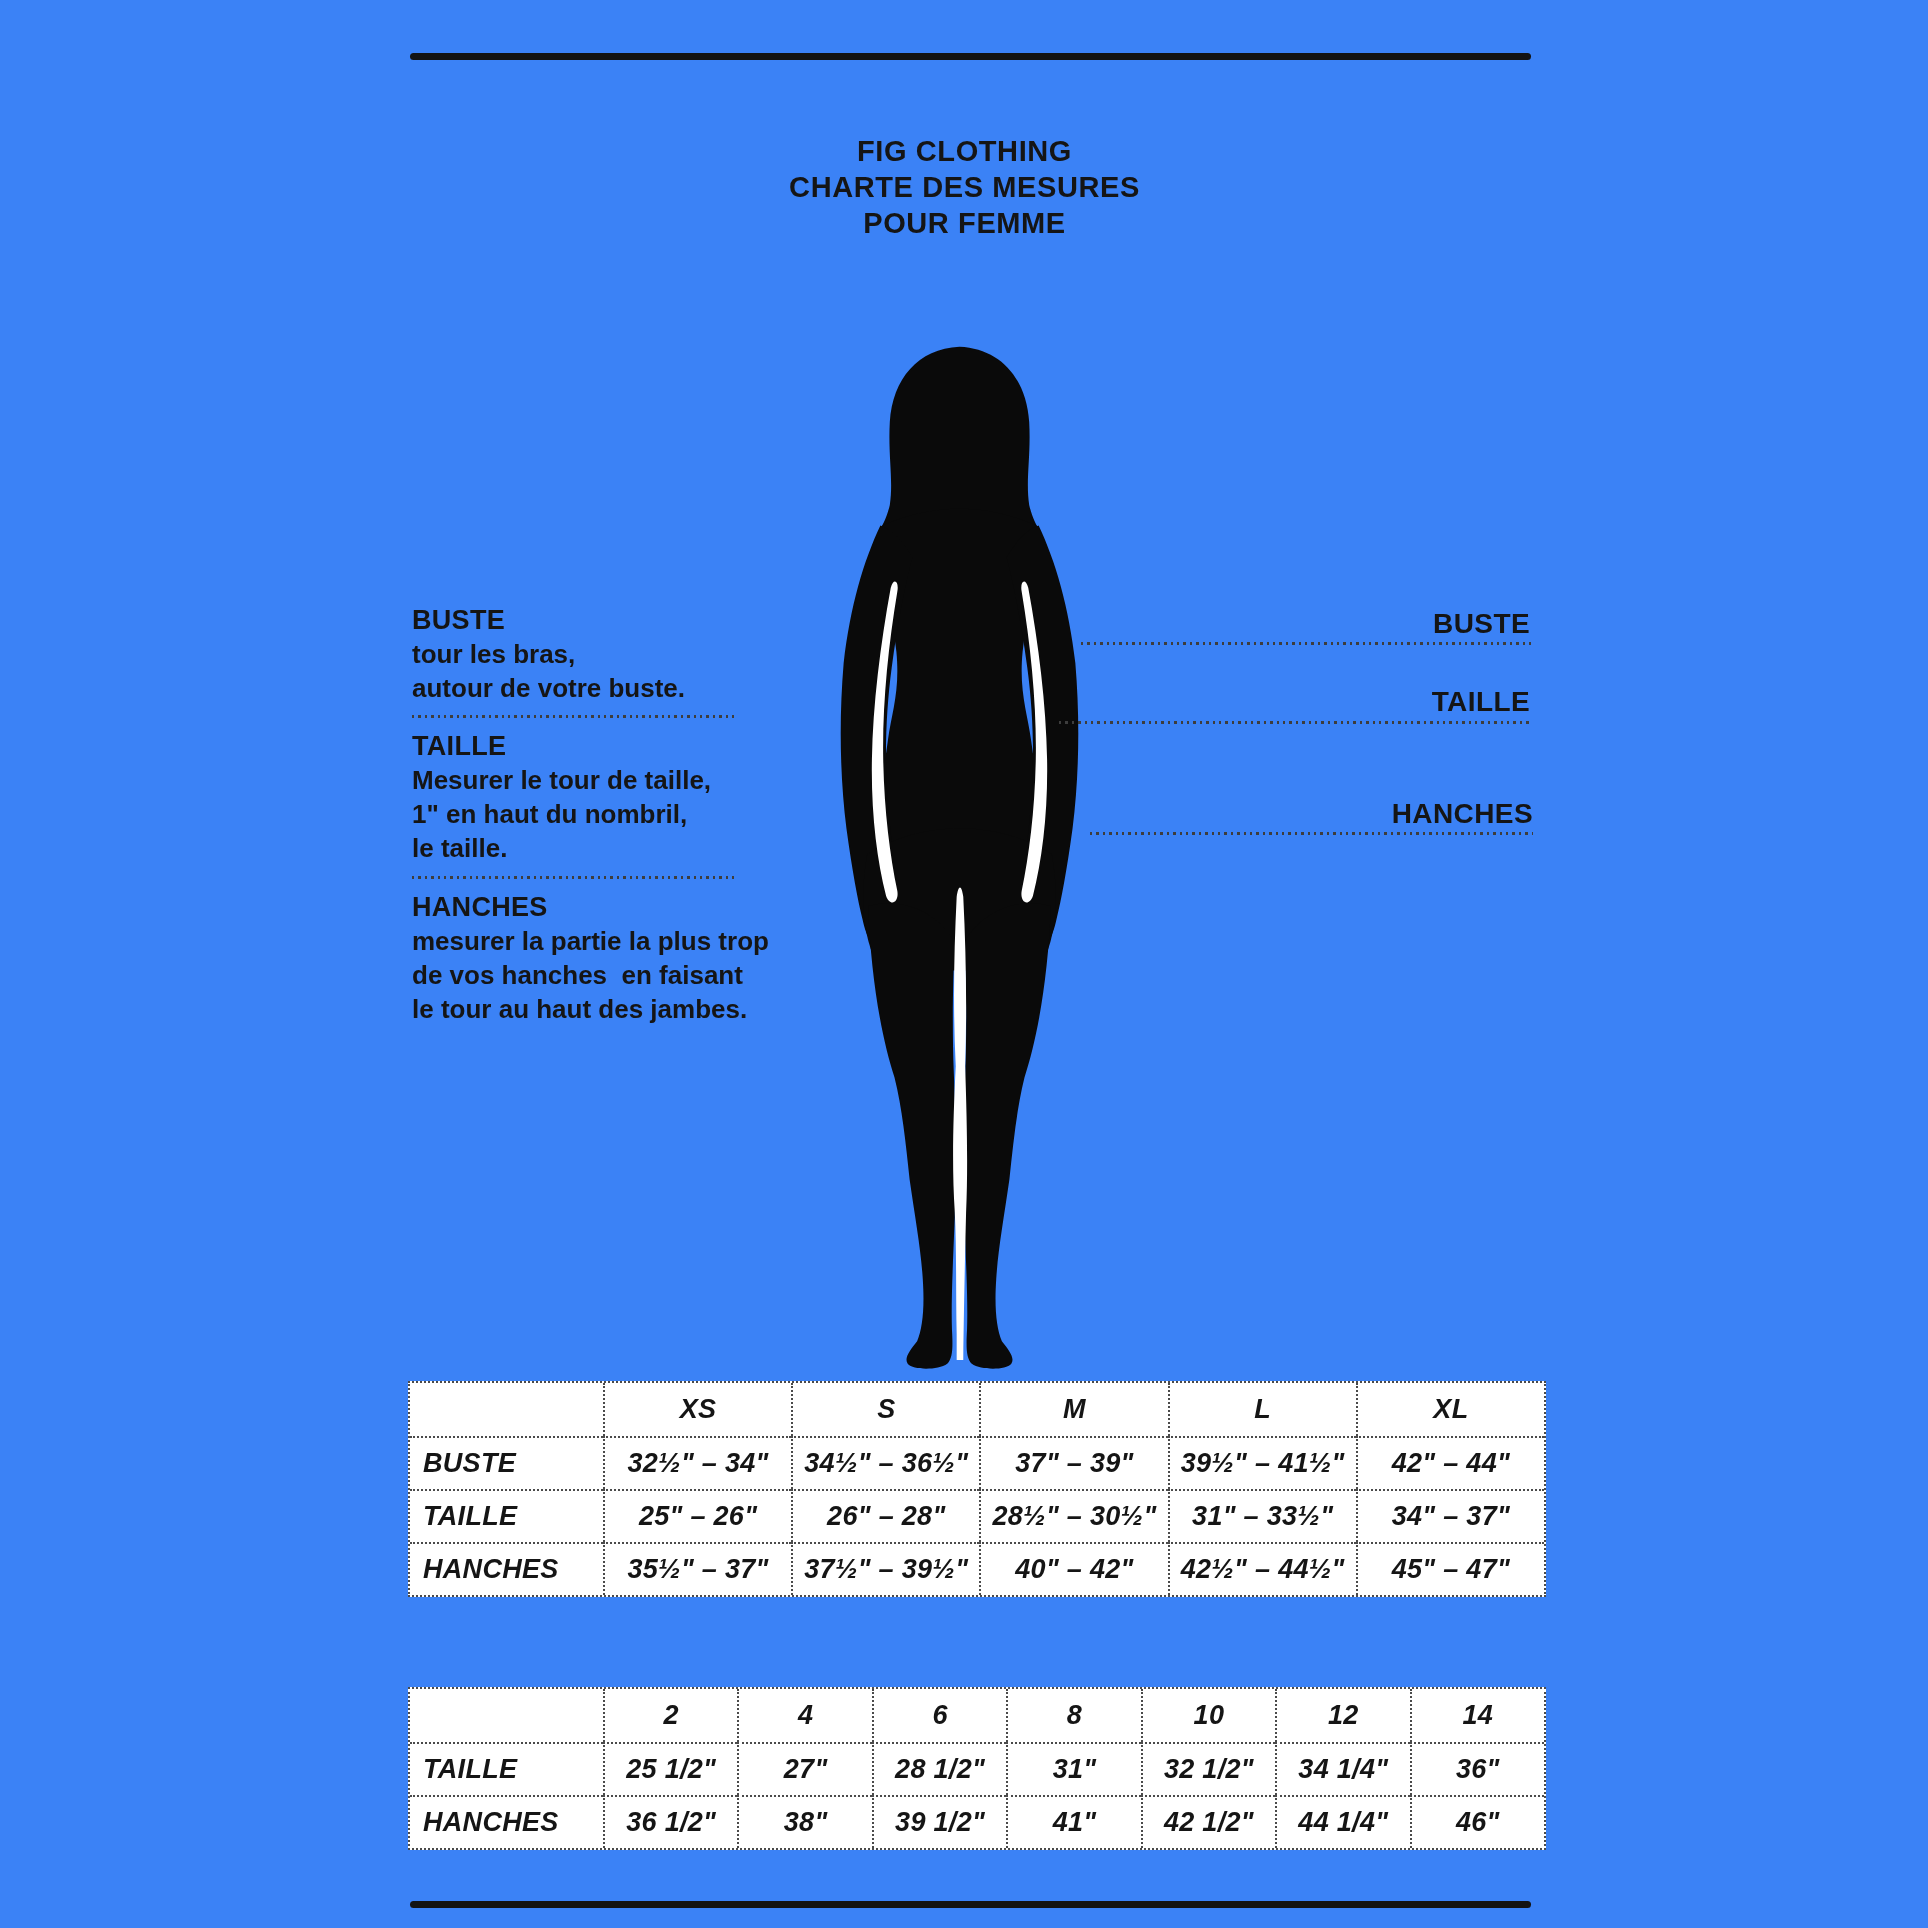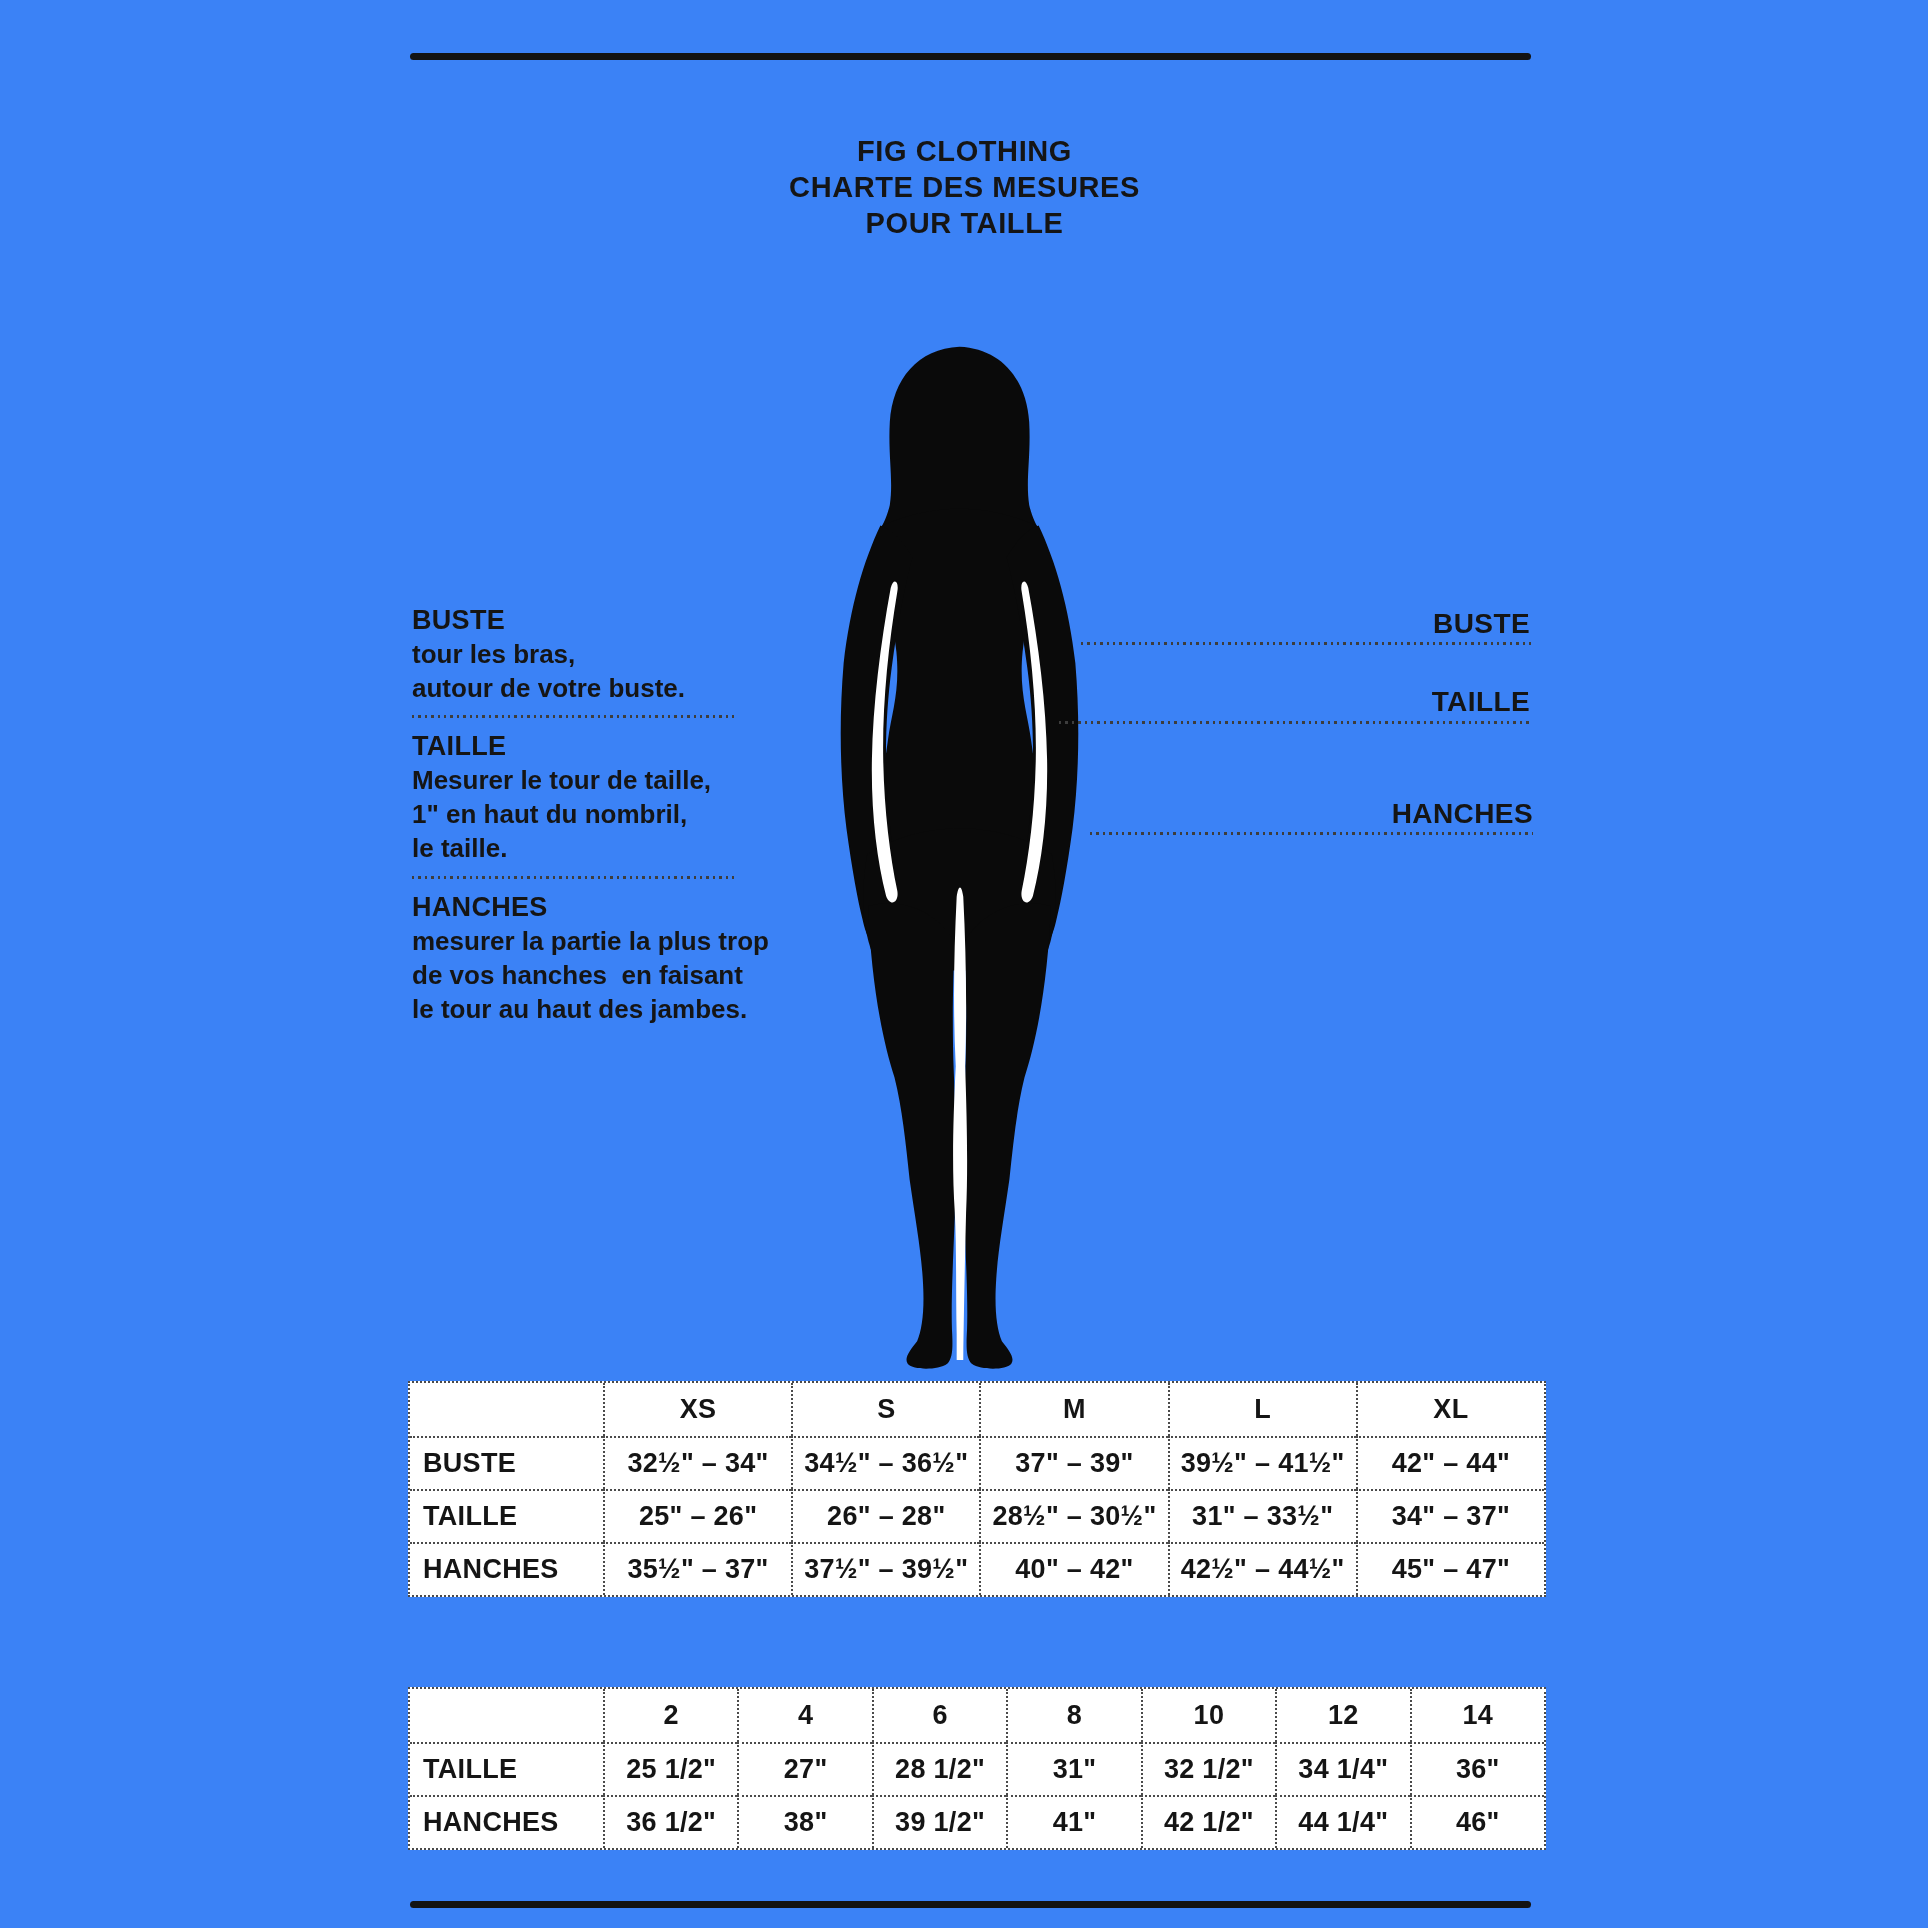--- a/index.html
+++ b/index.html
@@ -31,36 +31,36 @@
   .fig-line { position:absolute; }
   .ln-buste   { top:642px; left:1081px; width:452px; }
   .ln-taille  { top:721px; left:1059px; width:474px; }
   .ln-hanches { top:832px; left:1090px; width:443px; }
 
   .sizetable { position:absolute; left:408px; width:1134px; background:#ffffff;
     border:2.8px dotted #4a4a4a; display:grid; grid-auto-rows:53px;
     font-weight:bold; font-size:27px; }
   .table-letters { top:1381px; grid-template-columns:193px repeat(5,1fr); }
   .table-numeric { top:1687px; grid-template-columns:193px repeat(7,1fr); }
-  .cell { display:flex; align-items:center; justify-content:center; letter-spacing:0.3px; white-space:nowrap; }
+  .cell { display:flex; align-items:center; justify-content:center; letter-spacing:0.3px; white-space:nowrap;font-style:italic; }
   .cell.bl { border-left:2.4px dotted #4a4a4a; }
   .cell.bt { border-top:2.4px dotted #4a4a4a; }
   .cell.rowlabel { justify-content:flex-start; padding-left:13px; }
 </style>
 </head>
 <body>
 
 <div class="page">
 
   <div class="rule rule-top"></div>
 
   <div class="title">
     <div>FIG CLOTHING</div>
     <div>CHARTE DES MESURES</div>
-    <div>POUR TAILLE</div>
+    <div>POUR FEMME</div>
   </div>
 
   <svg class="silhouette-svg" viewBox="0 0 320 1100" aria-hidden="true">
     <g fill="#0a0a0a" stroke="none">
       <path d="M160,6 C116,8 89,40 86,86 C84,122 90,148 86,174 C80,200 68,206 71,220 C74,234 94,236 106,227 C114,221 119,212 123,203 C147,214 173,214 197,203 C201,212 206,221 214,227 C226,236 246,234 249,220 C252,206 240,200 234,174 C230,148 236,122 234,86 C231,40 204,8 160,6 Z"></path>
       <path d="M78,196 C73,242 88,282 93,330 C97,372 88,394 84,424 C78,472 64,512 58,548 C53,580 56,612 66,640 C96,660 224,660 254,640 C264,612 267,580 262,548 C256,512 242,472 236,424 C232,394 223,372 227,330 C232,282 247,242 242,196 C188,172 132,172 78,196 Z"></path>
       <path d="M76,196 C58,234 44,282 37,342 C32,402 33,462 40,518 C46,562 52,594 57,614 C62,638 72,650 84,646 C94,642 98,628 96,608 C92,572 88,532 84,492 C80,442 82,392 88,347 C94,302 102,260 110,230 C100,212 88,200 76,196 Z"></path>
       <path d="M244,196 C262,234 276,282 283,342 C288,402 287,462 280,518 C274,562 268,594 263,614 C258,638 248,650 236,646 C226,642 222,628 224,608 C228,572 232,532 236,492 C240,442 238,392 232,347 C226,302 218,260 210,230 C220,212 232,200 244,196 Z"></path>
       <path d="M62,545 C55,585 56,620 68,652 C100,674 220,674 252,652 C264,620 265,585 258,545 C200,508 120,508 62,545 Z"></path>
       <path d="M63,600 C66,680 78,742 91,782 C99,814 103,852 107,890 C113,932 119,964 121,996 C123,1026 121,1048 115,1062 C107,1072 101,1080 105,1086 C111,1093 137,1093 147,1086 C153,1080 153,1068 152,1050 C151,1020 153,980 155,930 C157,878 156,828 154,778 C152,728 153,678 155,638 C130,598 90,592 63,600 Z"></path>

